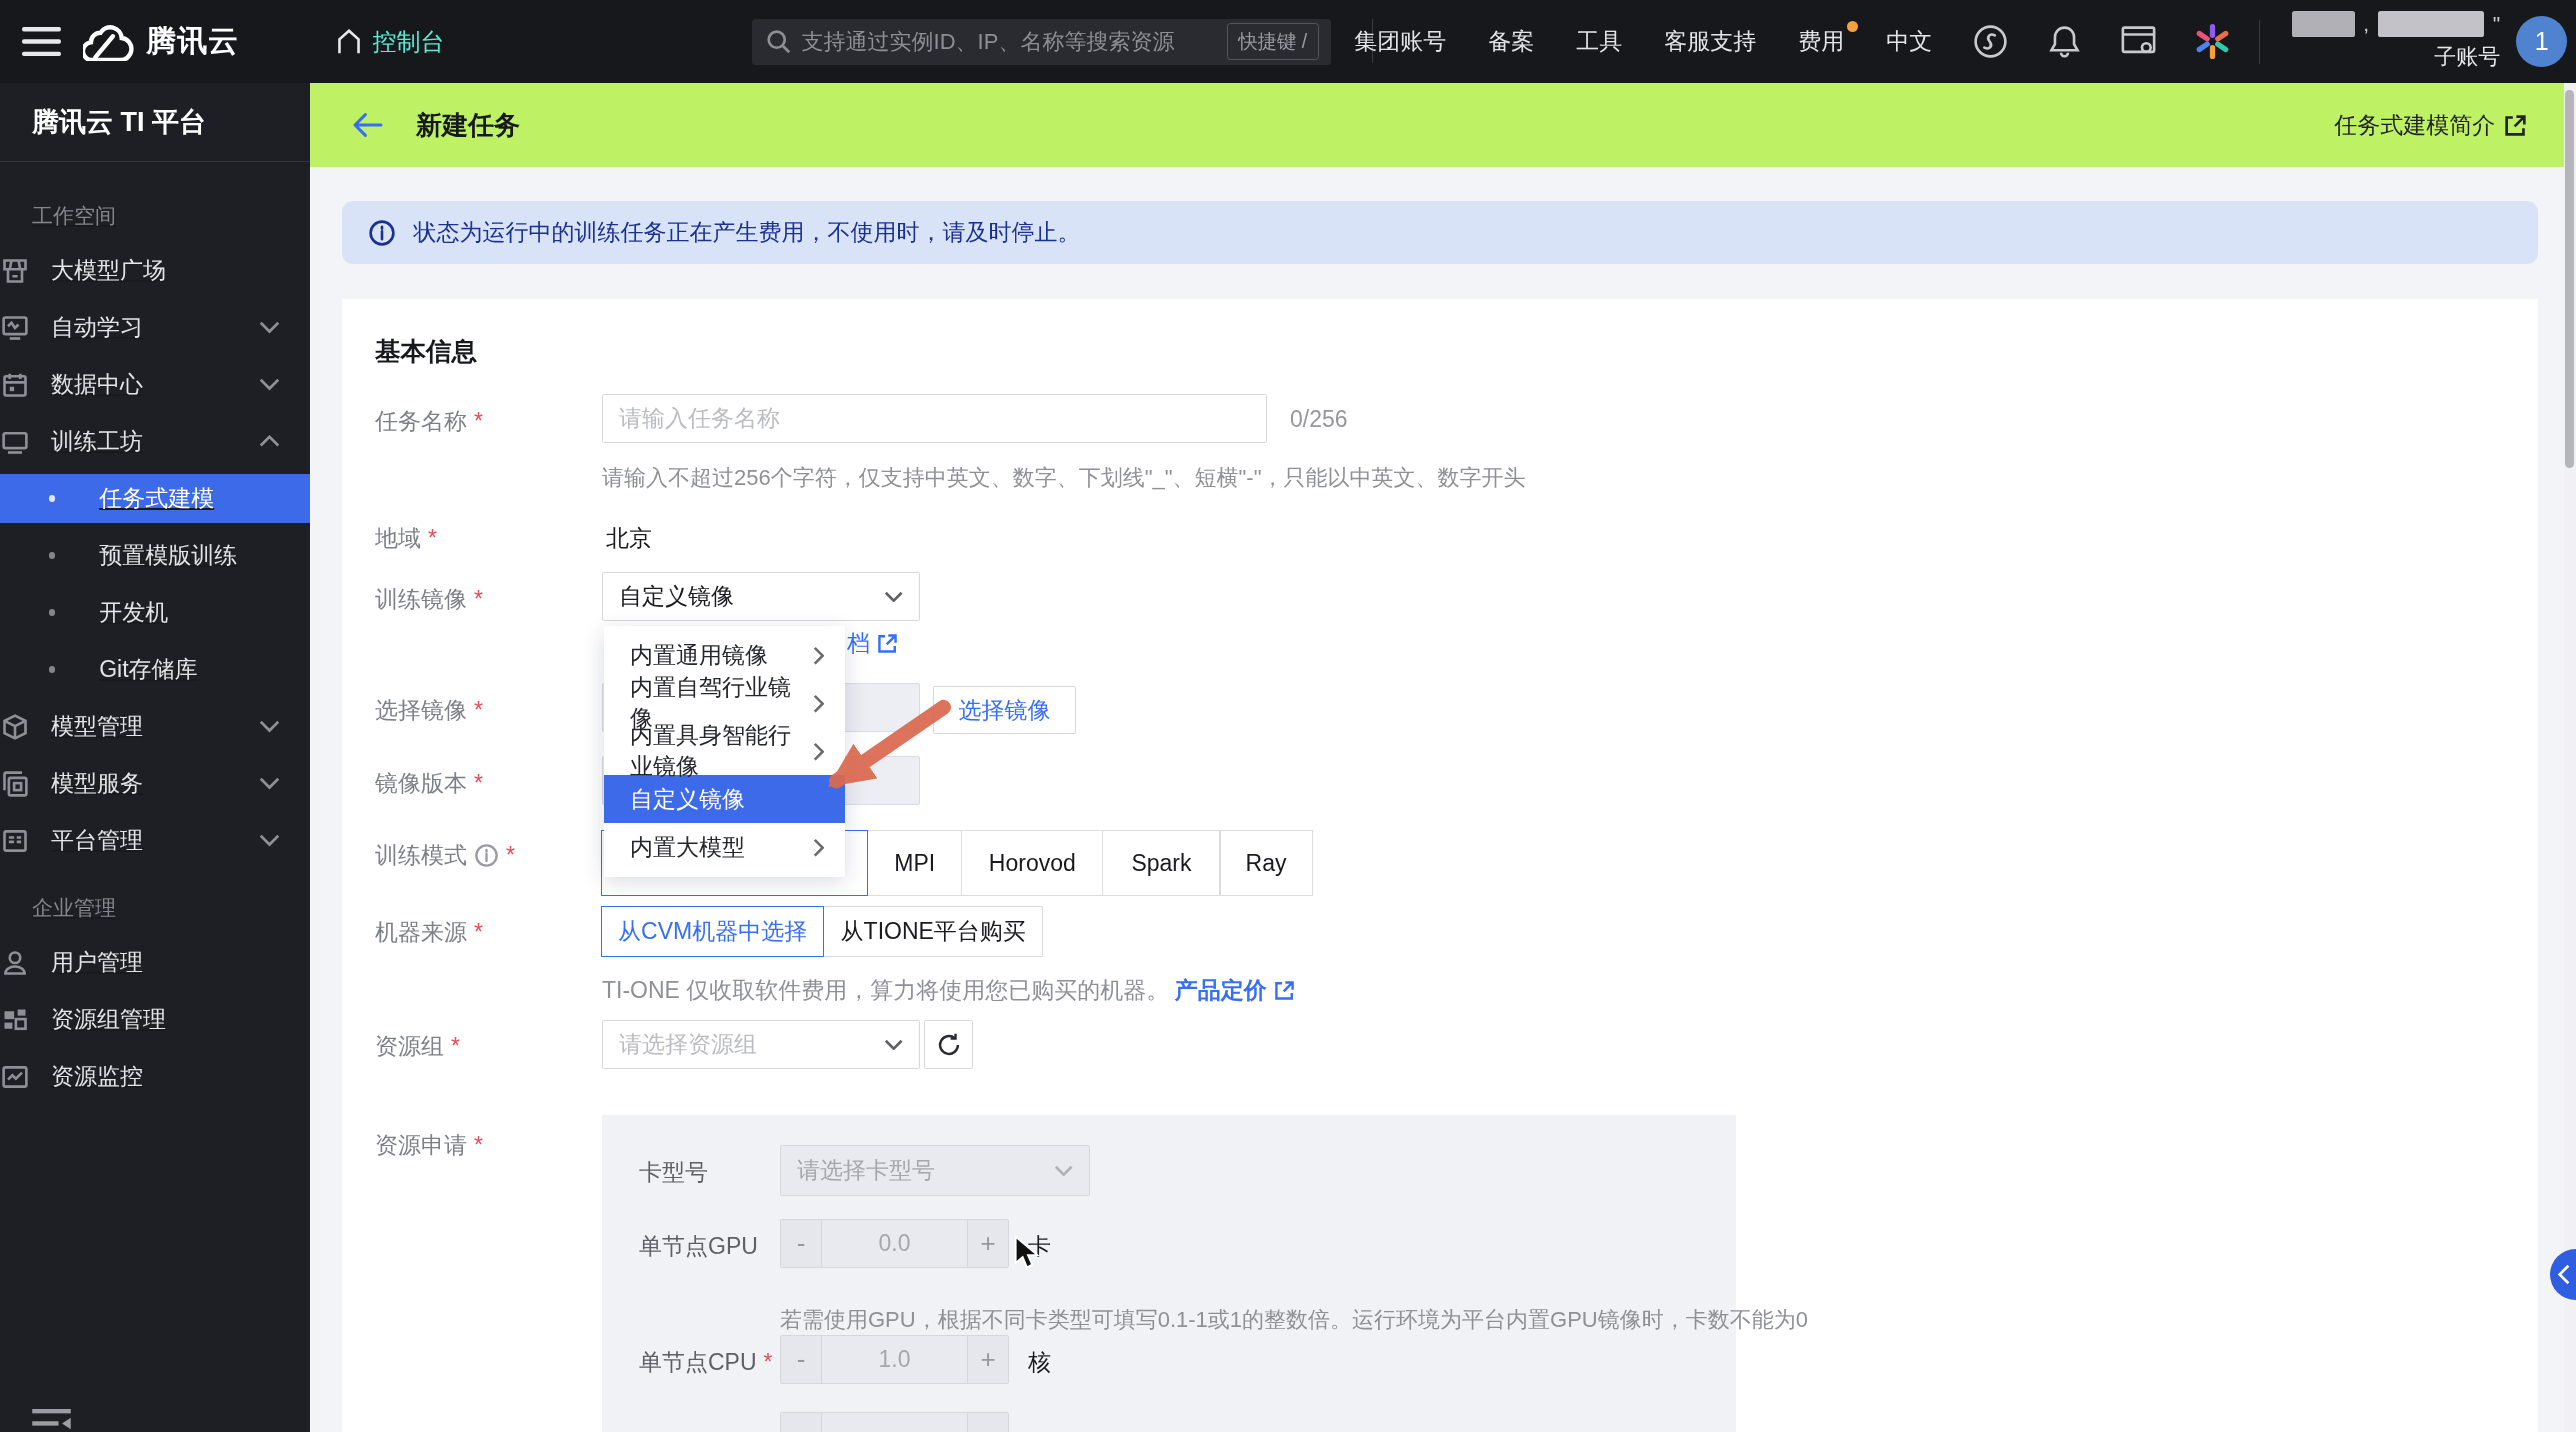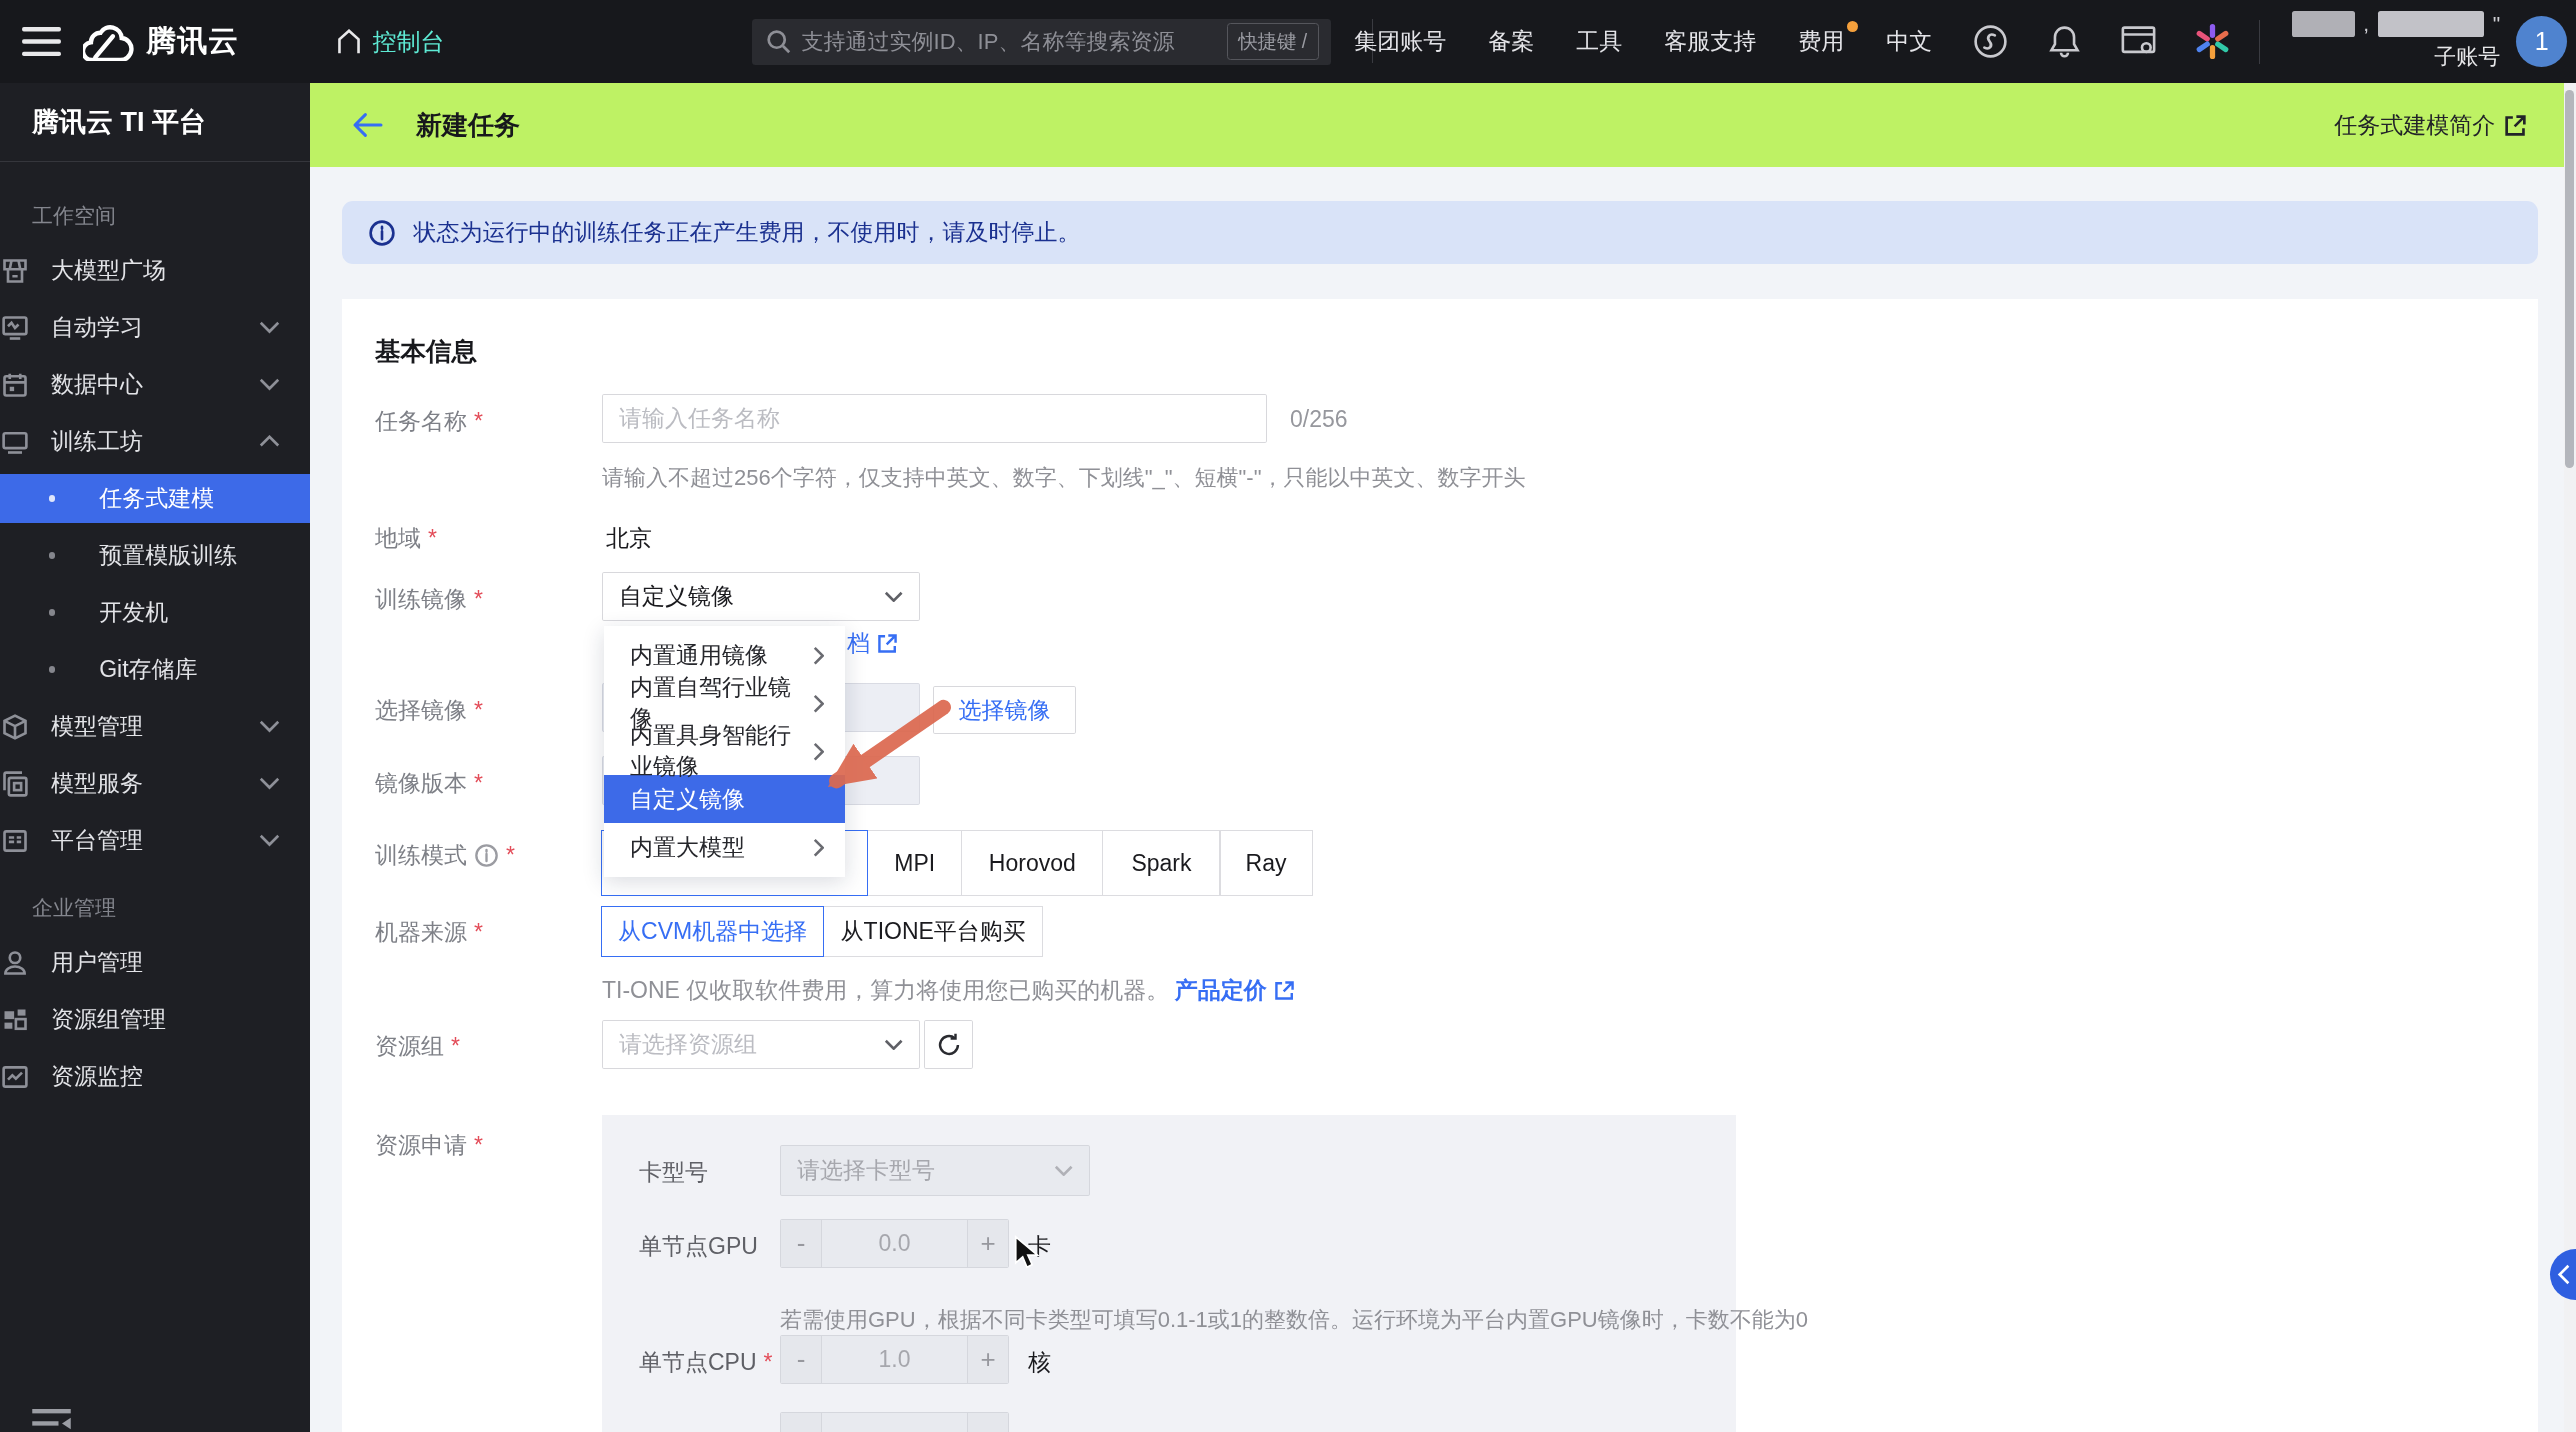--- a/index.html
+++ b/index.html
@@ -26,21 +26,21 @@
   .redact { height:26px; border-radius:2.6px; background:#b0b0b6; }
   .redact.r1 { width:63px; }
   .redact.r2 { width:106px; background:#c2c2c8; }
   .redact-q { color:#cfcfd4; font-size:21px; }
   .account-sub { color:#e8e8ea; font-size:22px; margin-top:5.3px; }
   .avatar { width:51px; height:51px; border-radius:50%; background:#4f83cf; color:#fff; font-size:25px; display:flex; align-items:center; justify-content:center; margin-right:8.8px; cursor:pointer; }
 
   
   .sidebar { position:absolute; top:83px; left:0; width:310px; height:1350px; background:#1e1f24; z-index:40; }
   .sb-title { height:79px; display:flex; align-items:center; padding-left:32px; color:#fff; font-size:27px; font-weight:bold; border-bottom:0.9px solid #35363c; }
-  .sb-scroll { padding-top:40px; }
+  .sb-scroll { padding-top:40px;text-decoration:underline; }
   .sb-section { padding:0 0 12.3px 32px; color:#84868e; font-size:21px; height:44px; }
   .sb-item { height:49px; margin-bottom:8px; display:flex; align-items:center; color:#e3e4e8; font-size:23px; cursor:pointer; position:relative; }
   .sb-item .sb-icon { width:30px; height:30px; margin-right:21px; color:#8e9098; flex:none; display:flex; align-items:center; justify-content:center; }
   .sb-item.sub { padding-left:49px; }
   .sb-item.sub::before { content:""; width:6.2px; height:6.2px; border-radius:50%; background:#85868d; margin-right:44px; }
   .sb-item.selected { background:#3d6ae8; color:#fff; }
   .sb-item.selected::before { background:#dfe6fb; }
   .sb-chev { position:absolute; right:30px; color:#8e9098; display:flex; }
   .sb-collapse { position:absolute; left:32px; bottom:-7px; color:#9b9da4; }
 

